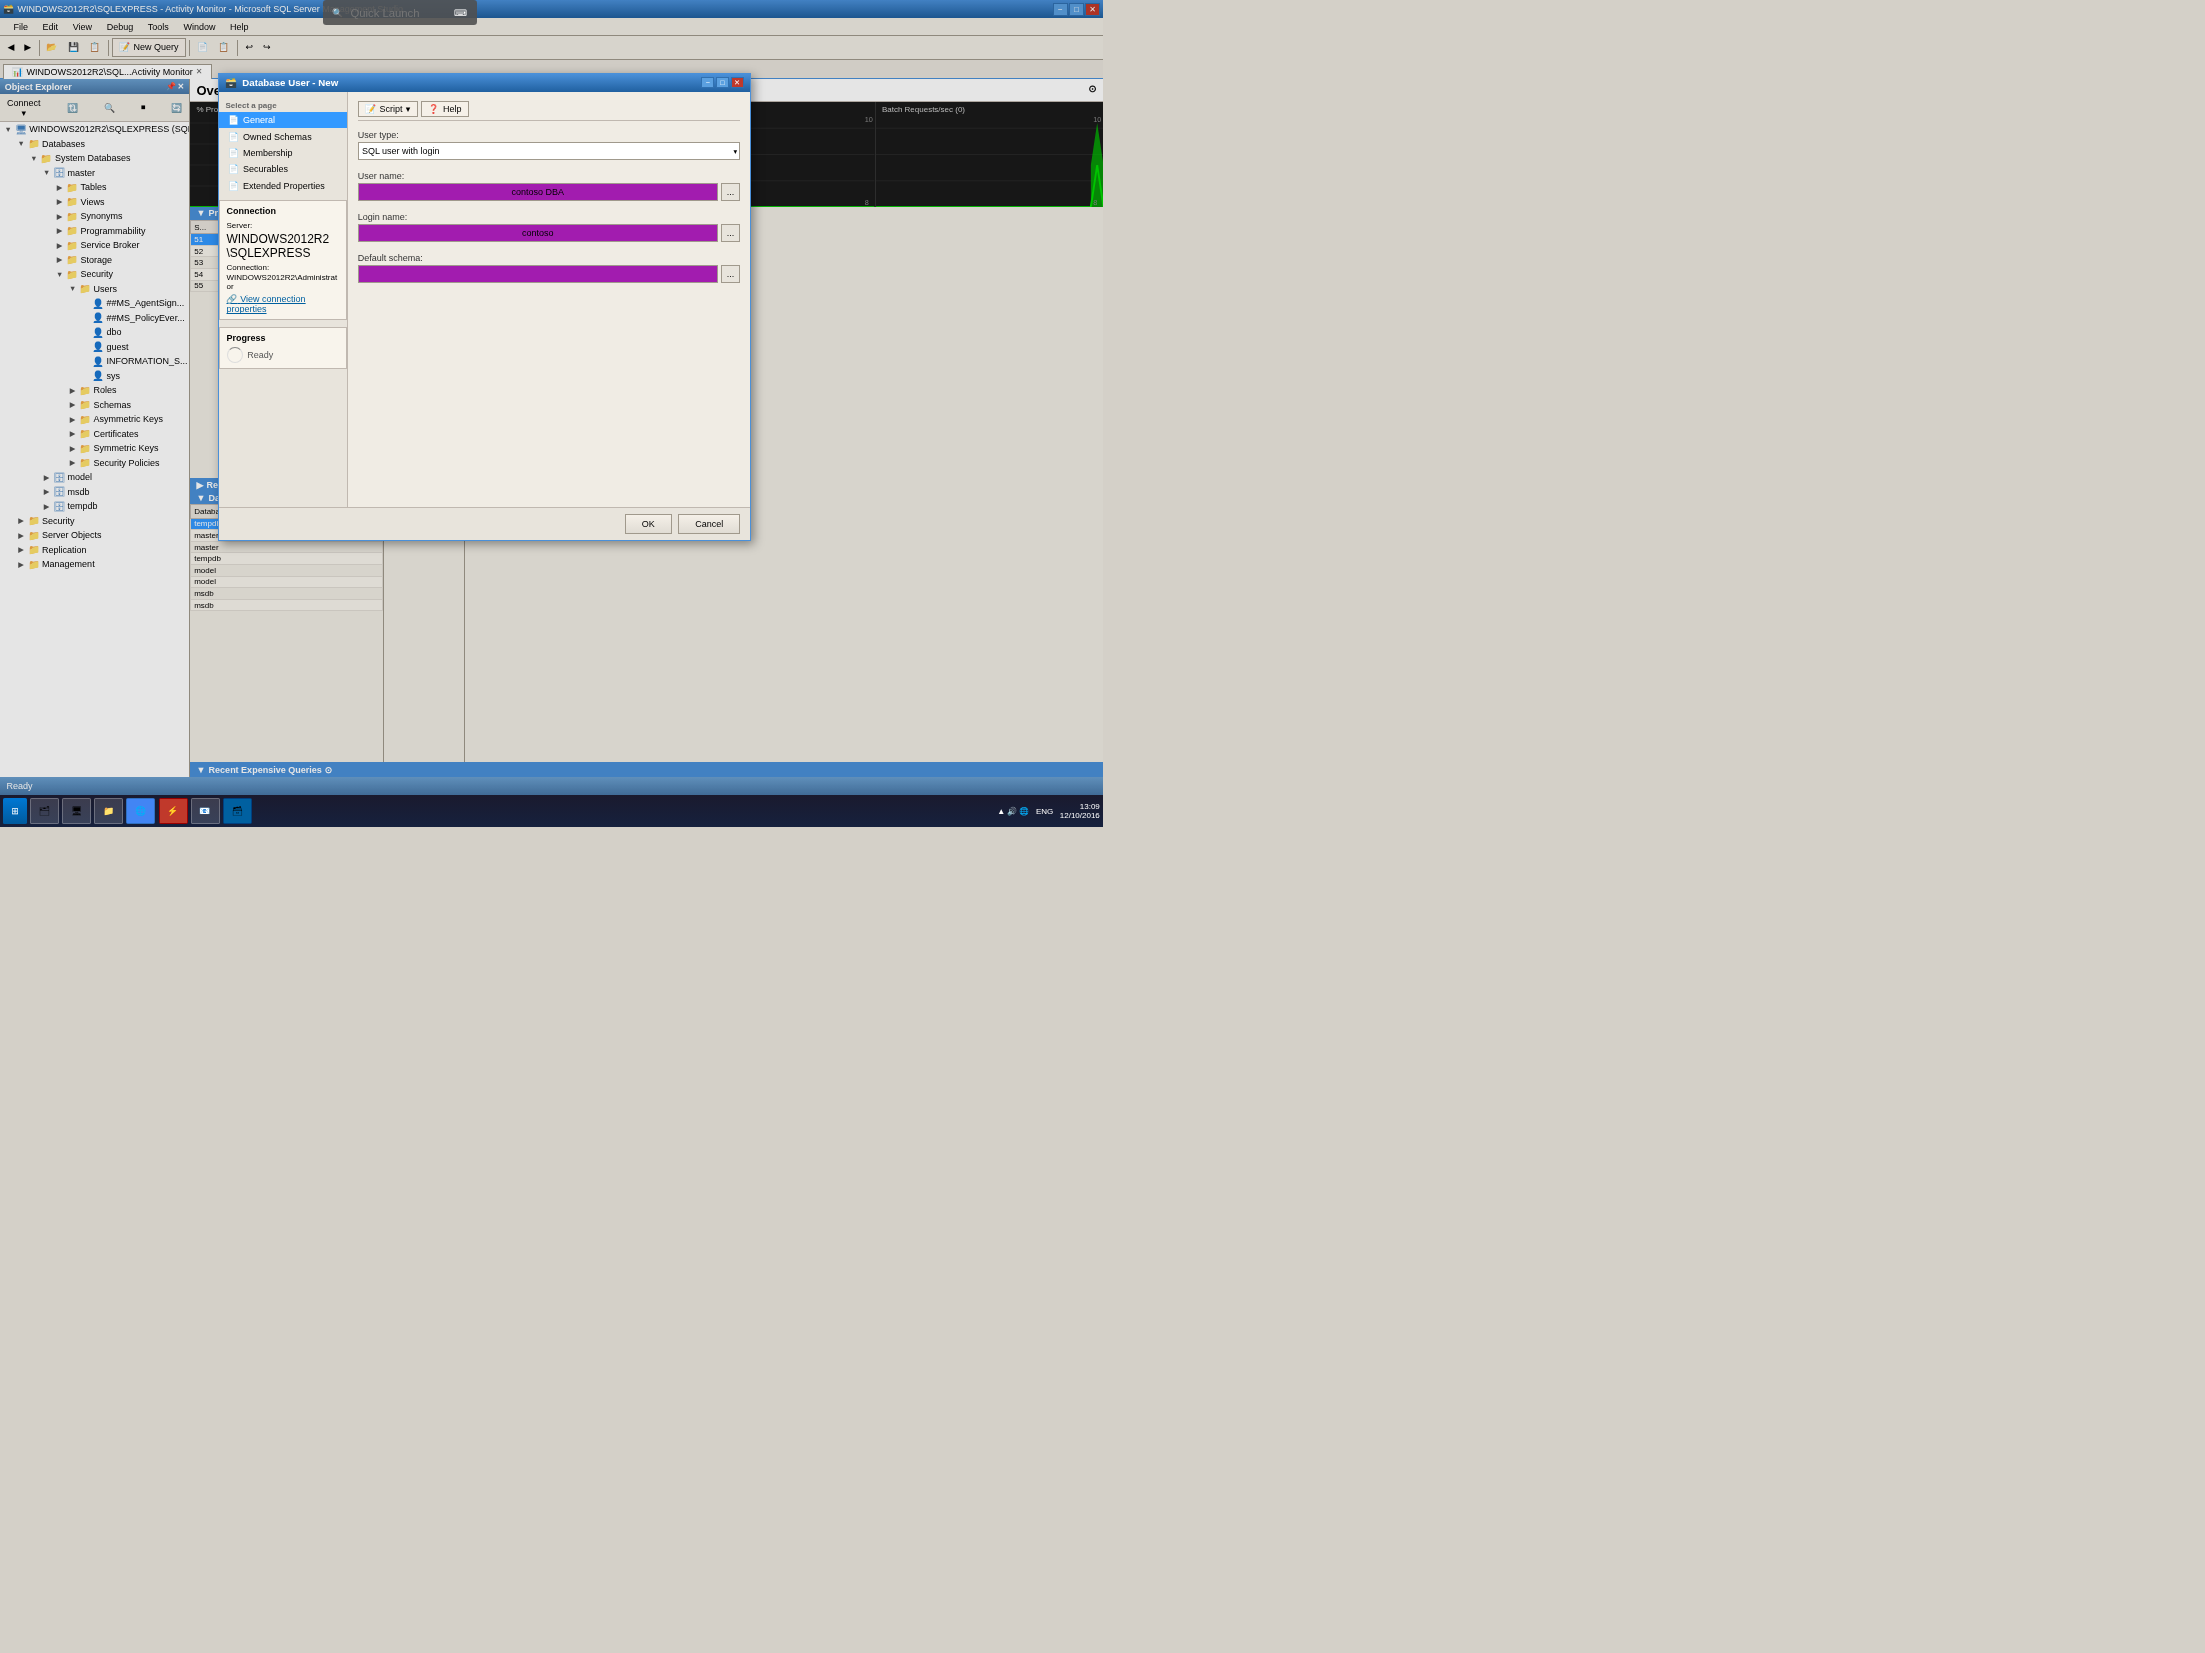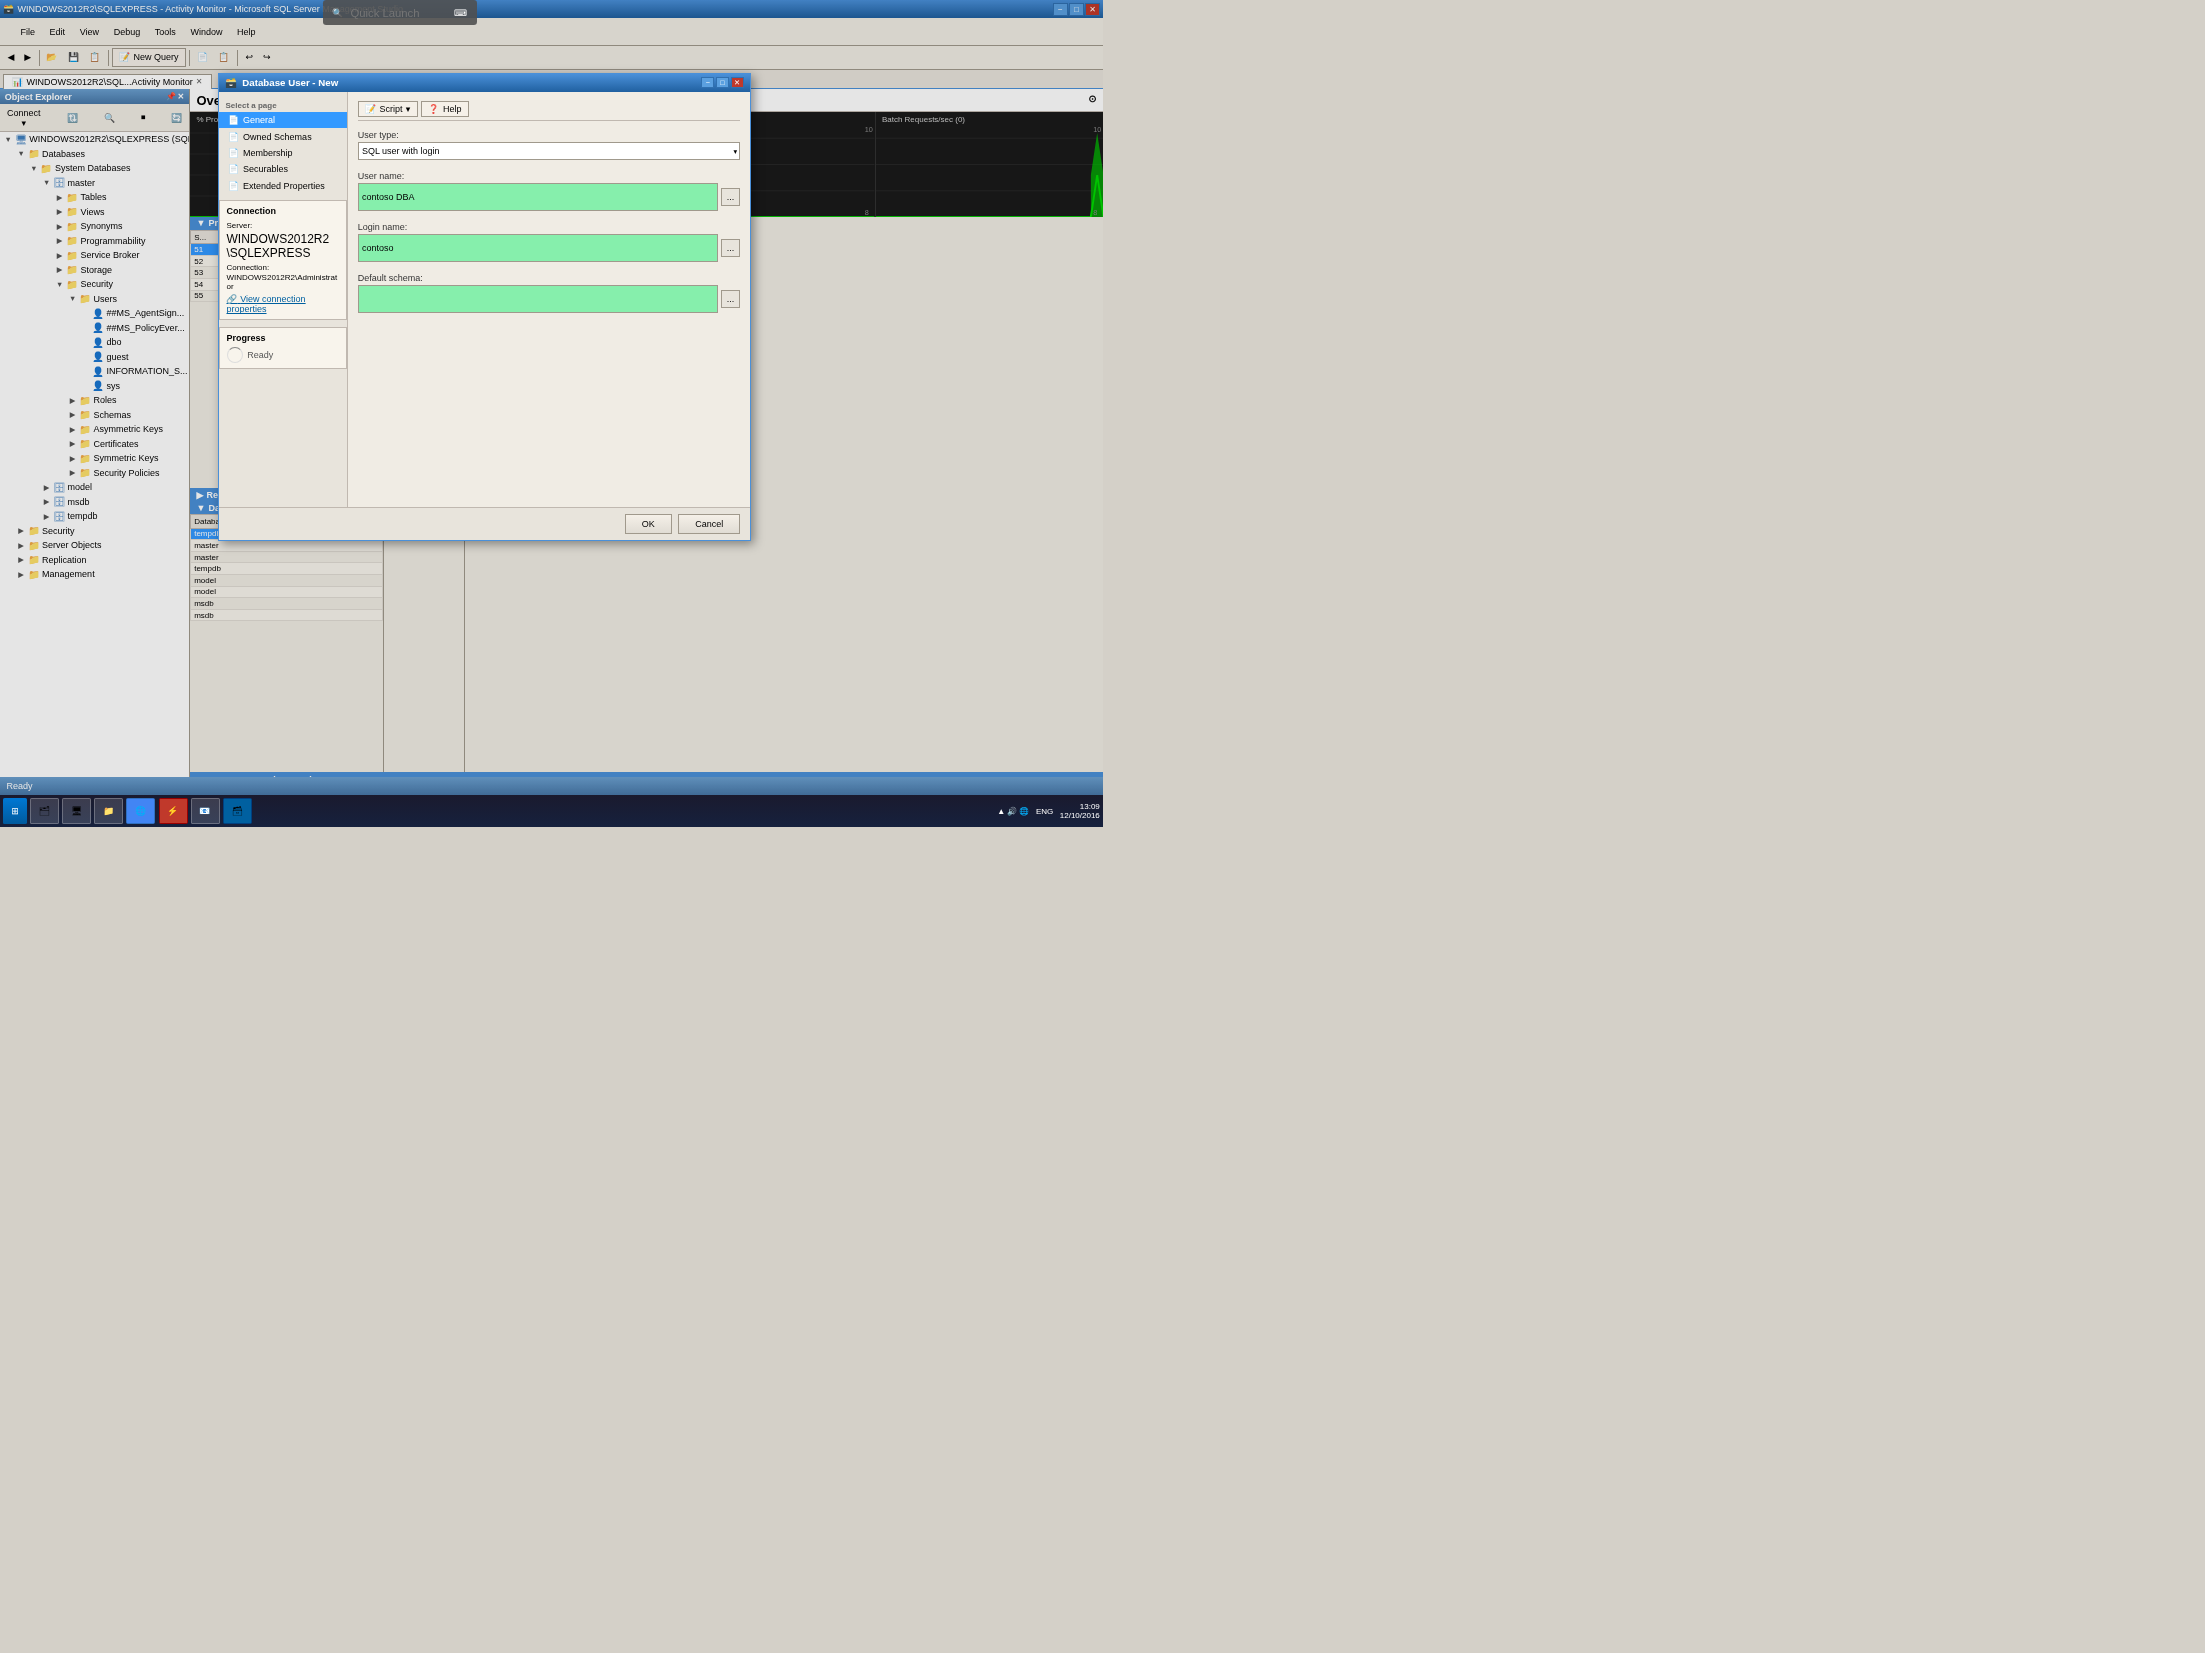--- a/index.html
+++ b/index.html
@@ -34,25 +34,25 @@
       height: 13px;
       font-size: 8px;
       cursor: pointer;
       display: flex; align-items: center; justify-content: center;
     }
     .title-btn.close { background: #c0392b; }
 
     
     .menu-bar {
       background: #f0ece4;
-      height: 28px;
+      height: 18px;
       display: flex;
       align-items: center;
       border-bottom: 0.8px solid #a0998c;
-      padding: 0 14px;
+      padding: 0 7px;
       gap: 1.6px;
     }
     .menu-item {
       padding: 1.6px 6.5px;
       cursor: pointer;
       font-size: 9px;
     }
 
     
     .toolbar {
@@ -452,22 +452,23 @@
     .form-row {
       display: flex;
       align-items: center;
       gap: 3.2px;
     }
     .form-input {
       flex: 1;
       border: 0.8px solid #a0998c;
       padding: 1.6px 3.2px;
       font-size: 9px;
-      height: 28px;
-      background: #86efac;
+      height: 18px;
+      background: #a21caf;
+      text-align: center;
     }
     .form-select {
       flex: 1;
       border: 0.8px solid #a0998c;
       padding: 1.6px 3.2px;
       font-size: 9px;
       height: 18px;
       background: white;
       appearance: none;
       -webkit-appearance: none;

